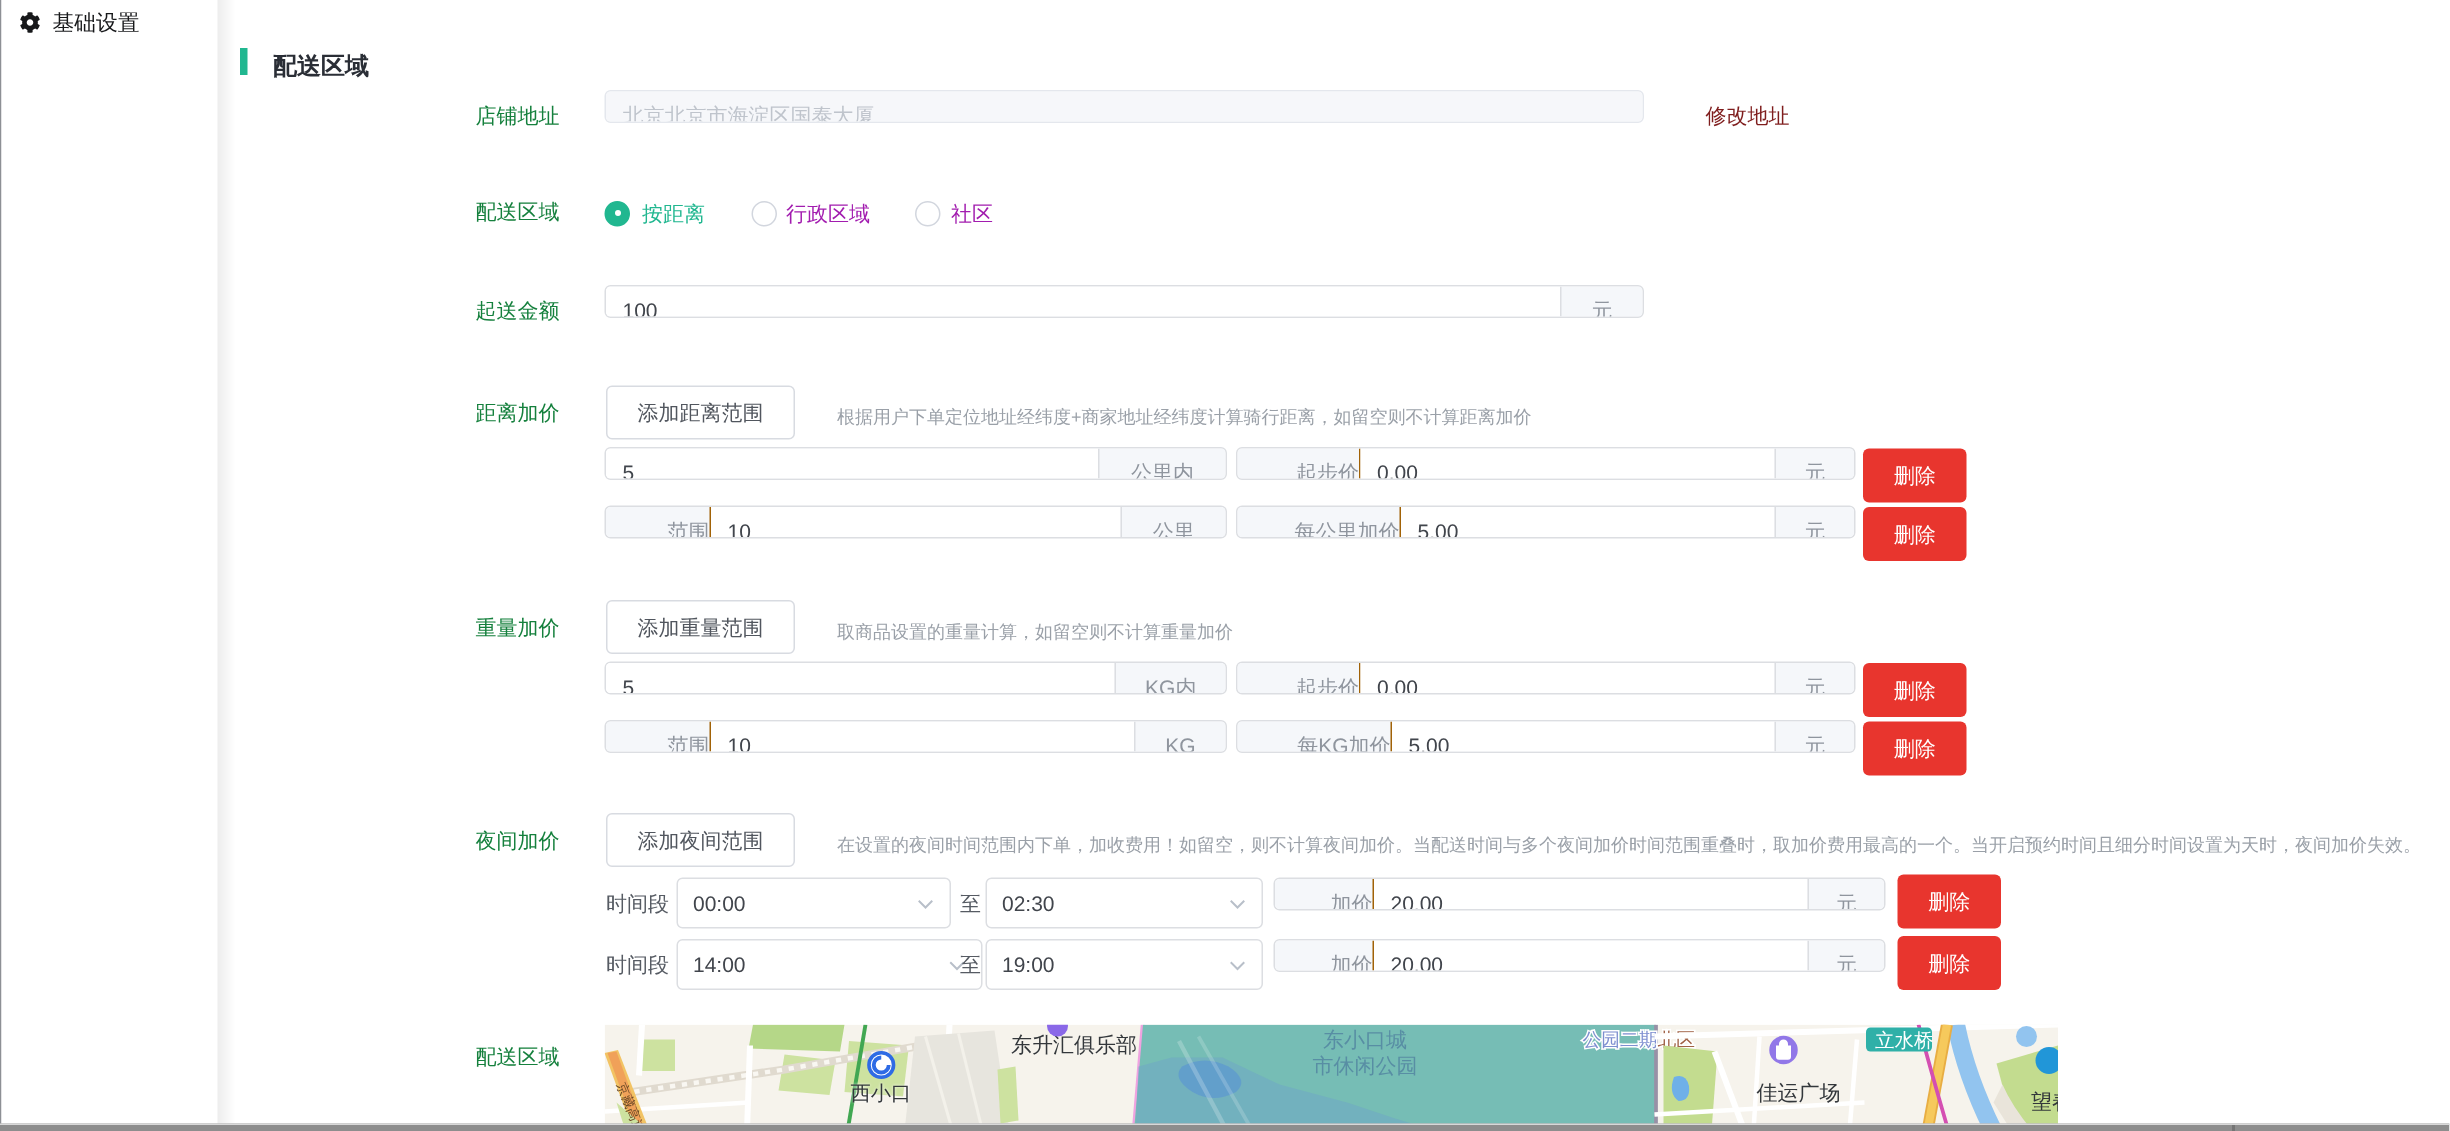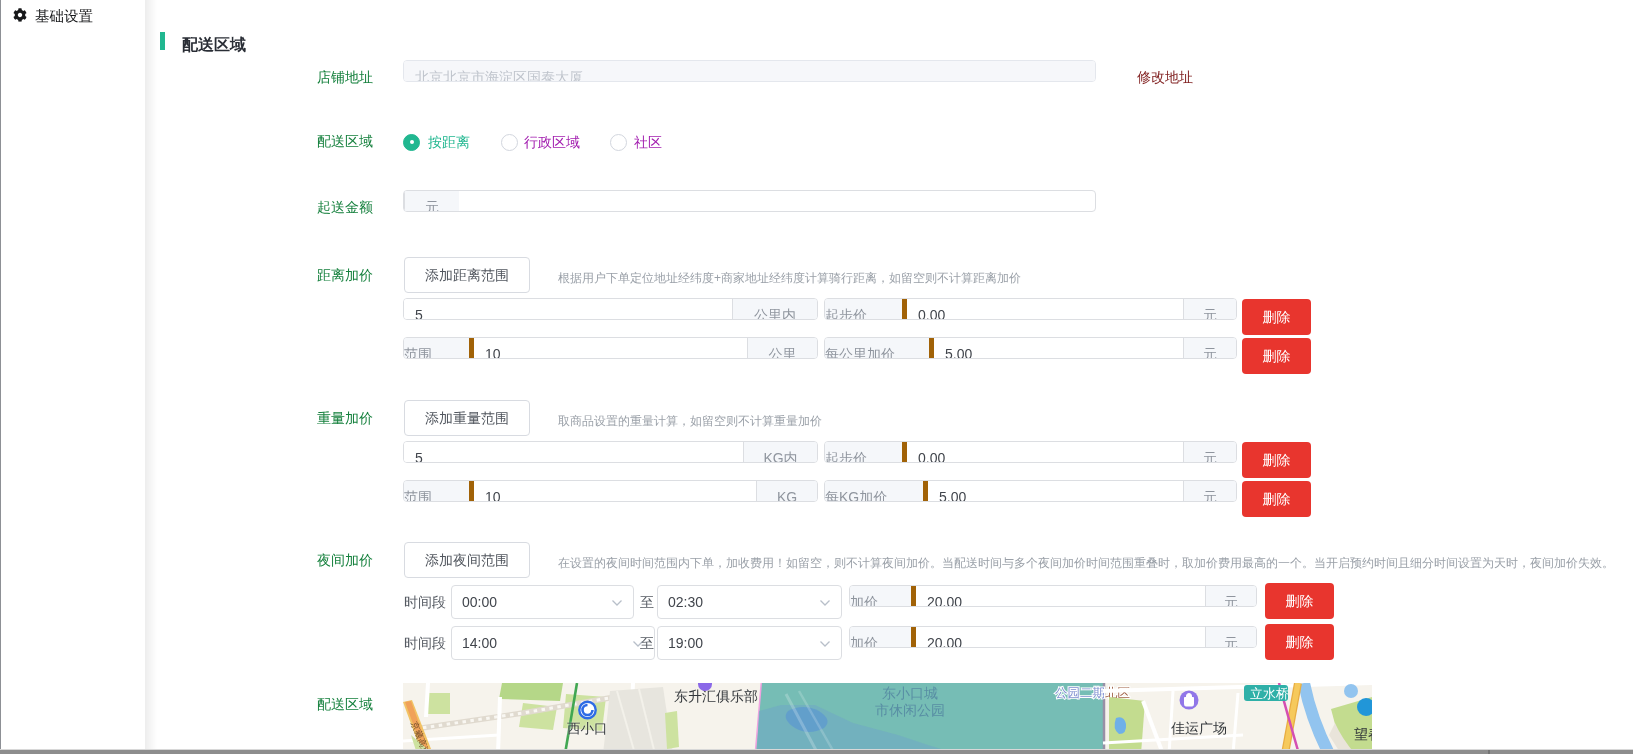--- a/index.html
+++ b/index.html
@@ -1,21 +1,21 @@
 <!DOCTYPE html>
 <html lang="zh"><head>
 <meta charset="utf-8">
 <style>
 *{margin:0;padding:0;box-sizing:border-box}
 html,body{width:1633px;height:754px;overflow:hidden}
 body{position:relative;font-family:"Liberation Sans",sans-serif;background:#fff;color:#333}
 .abs{position:absolute}
 .lbl{position:absolute;font-size:14px;color:#15803d;line-height:16px;white-space:nowrap}
 .grp{position:absolute;display:flex;height:22px;border:1px solid #dcdee2;border-radius:4px;background:#fff;overflow:hidden;font-size:14px;line-height:32px}
-.pre{background:#f5f7fa;color:#8f959e;text-align:left;flex:0 0 auto;border-right:5px solid #a16207}
+.pre{background:#f5f7fa;color:#8f959e;text-align:right;flex:0 0 auto;border-right:1px solid #a16207}
 .app{background:#f5f7fa;color:#8f959e;text-align:center;flex:0 0 auto;border-left:1px solid #dcdee2}
 .gin{flex:1 1 auto;padding:0 11px;color:#41454c;background:#fff;white-space:nowrap;overflow:hidden}
 .ph{color:#bfc4cc}
 .btn-add{position:absolute;height:36px;border:1px solid #d8dbe1;border-radius:4px;background:#fff;color:#51565e;font-size:14px;text-align:center;line-height:34px}
 .btn-del{position:absolute;width:69px;height:36px;background:#e8352e;border-radius:4px;color:#fff;font-size:14px;text-align:center;line-height:36px}
 .hint{position:absolute;font-size:12px;color:#9aa0a8;white-space:nowrap}
 .rad{position:absolute;width:17px;height:17px;border-radius:50%;background:#fff;border:1px solid #d2d6de}
 .rad.on{background:#21b790;border-color:#21b790}
 .rad.on:after{content:"";position:absolute;left:5.5px;top:5.5px;width:4px;height:4px;border-radius:50%;background:#fff}
 .rlbl{position:absolute;font-size:14px;line-height:16px;color:#a21caf;white-space:nowrap}
@@ -46,20 +46,21 @@
 <div class="lbl" style="left:317px;top:133px">配送区域</div>
 <div class="rad on" style="left:403px;top:133.5px"></div>
 <div class="rlbl" style="left:428px;top:134px;color:#21b790">按距离</div>
 <div class="rad" style="left:501px;top:133.5px"></div>
 <div class="rlbl" style="left:524px;top:134px">行政区域</div>
 <div class="rad" style="left:610px;top:133.5px"></div>
 <div class="rlbl" style="left:634px;top:134px">社区</div>
 
 <div class="lbl" style="left:317px;top:199px">起送金额</div>
 <div class="grp" style="left:403px;top:190px;width:693px">
+    <div class="gin">100</div>
     <div class="app" style="width:55px">元</div>
   </div>
 
 <div class="lbl" style="left:317px;top:267px">距离加价</div>
 <div class="btn-add" style="left:404px;top:257px;width:126px">添加距离范围</div>
 <div class="hint" style="left:558px;top:270px">根据用户下单定位地址经纬度+商家地址经纬度计算骑行距离，如留空则不计算距离加价</div>
 <div class="grp" style="left:403px;top:298px;width:415px">
     <div class="gin">5</div>
     <div class="app" style="width:85px">公里内</div>
   </div>

